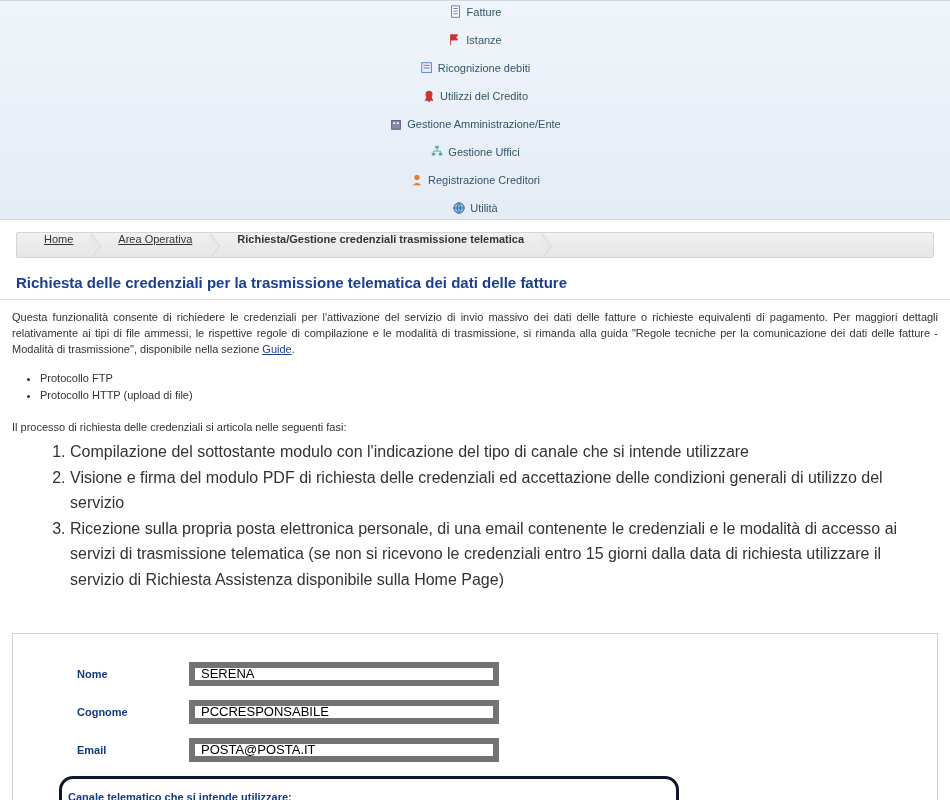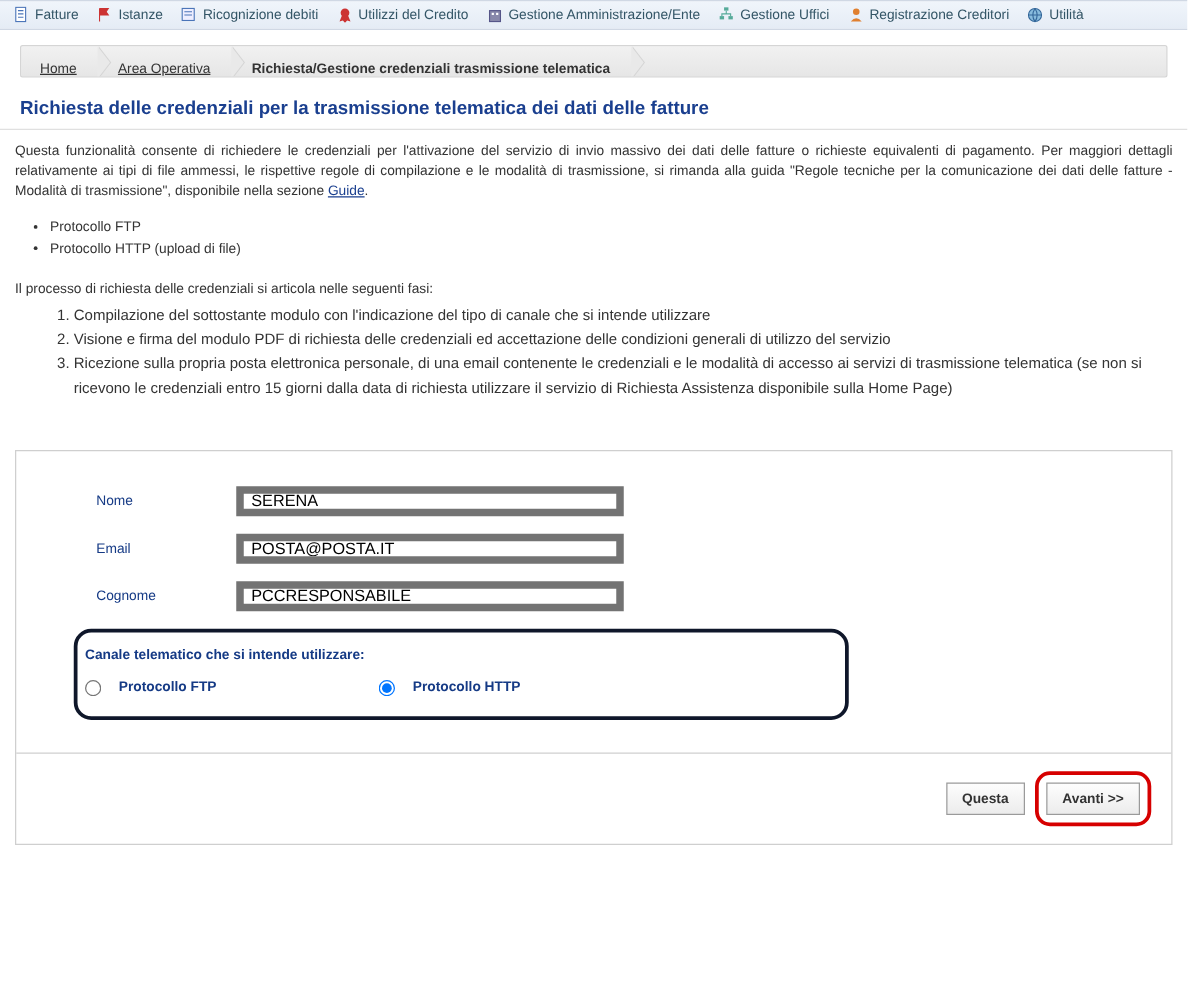--- a/index.html
+++ b/index.html
@@ -1,47 +1,47 @@
 <!DOCTYPE html>
 <html><head>
 <meta charset="utf-8">
 <style>
   * { box-sizing: border-box; margin: 0; padding: 0; }
   body { font-family: Arial, Helvetica, sans-serif; font-size: 11px; color: #333; background: #fff; }
   .container { width: 950px; }
   
   
-  .topbar { background: linear-gradient(#f0f5fb,#e5ecf5); border-top:1px solid #d0d8e4; border-bottom:1px solid #d0d8e4; padding: 4px 10px; display:flex; gap:14px; align-items:center; }
+  .topbar { background: linear-gradient(#f0f5fb,#e5ecf5); border-top:1px solid #d0d8e4; border-bottom:1px solid #d0d8e4; padding: 4px 10px; display:flex; gap:14px; align-items:center;flex-direction:column; }
   .topbar-item { display:flex; align-items:center; gap:4px; color:#356; font-size:11px; cursor:pointer; }
   .ticon { width:14px; height:14px; display:inline-block; }
   
   
   .breadcrumb-wrap { padding:12px 16px 4px 16px; }
   .breadcrumb { background:linear-gradient(#f1f1f1,#e6e6e6); border:1px solid #d5d5d5; border-radius:2px; padding:0; display:flex; align-items:stretch; height:26px; overflow:hidden; }
-  .crumb { position:relative; padding:0 18px 0 15px; display:flex; align-items:flex-end; font-size:11px; color:#333; text-decoration:underline; cursor:pointer; }
+  .crumb { position:relative; padding:0 18px 0 27px; display:flex; align-items:flex-start; font-size:11px; color:#333; text-decoration:underline; cursor:pointer; }
   .crumb.current { text-decoration:none; font-weight:bold; color:#333; cursor:default; }
   .crumb::after { content:""; position:absolute; right:-10px; top:0; width:0; height:0; border-top:13px solid transparent; border-bottom:13px solid transparent; border-left:10px solid #d5d5d5; z-index:1; }
   .crumb::before { content:""; position:absolute; right:-9px; top:0; width:0; height:0; border-top:13px solid transparent; border-bottom:13px solid transparent; border-left:10px solid #e9e9e9; z-index:2; }
   .crumb.current::after, .crumb.current::before { display:block; }
   
   
   .page-title { color:#1a3f8f; font-size:15px; font-weight:bold; padding:12px 16px 8px 16px; }
   .hr { border-top:1px solid #e0e0e0; margin:0 0 10px 0; }
   
   
   .desc { padding:0 12px 10px 12px; font-size:11px; color:#333; text-align:justify; line-height:1.45; }
   .desc a { color:#1a3f8f; text-decoration:underline; cursor:pointer; }
   .subhead { padding:6px 12px 4px 12px; font-size:11px; }
   ul.bul { padding:2px 12px 10px 40px; font-size:11px; line-height:1.6; }
-  ol.num { padding:2px 12px 10px 59px; font-size:12px; line-height:1.6; }
+  ol.num { padding:2px 12px 10px 59px; font-size:16px; line-height:1.6;margin-left:11px; }
   
   
   .form-panel { margin:30px 12px 0 12px; border:1px solid #cfcfcf; padding:28px 16px 0 16px; }
   .form-row { display:flex; align-items:center; margin-bottom:14px; }
-  .form-row label.fl { width:160px; color:#153a85; font-size:11px; font-weight:normal; padding-left:48px; }
+  .form-row label.fl { width:160px; color:#153a85; font-size:11px; font-weight:bold; padding-left:48px; }
   .form-row input[type=text] { width:310px; height:24px; border:6px solid #737373; padding:2px 6px; font-size:13px; font-family:inherit; }
   
   
   .highlight-box { border:3px solid #0f172a; border-radius:14px; padding:12px 16px 16px 0; margin:8px 0 14px 30px; width:620px; }
   .channel-title { color:#153a85; font-weight:bold; font-size:11px; margin-bottom:14px; padding-left:6px; }
   .radio-row { display:flex; gap:130px; padding-left:6px; align-items:center; }
   .radio-opt { display:flex; align-items:center; gap:14px; }
   .radio-opt span.rl { color:#153a85; font-weight:bold; font-size:11px; }
   
   
@@ -151,26 +151,26 @@
     <li>Visione e firma del modulo PDF di richiesta delle credenziali ed accettazione delle condizioni generali di utilizzo del servizio</li>
     <li>Ricezione sulla propria posta elettronica personale, di una email contenente le credenziali e le modalità di accesso ai servizi di trasmissione telematica (se non si ricevono le credenziali entro 15 giorni dalla data di richiesta utilizzare il servizio di Richiesta Assistenza disponibile sulla Home Page)</li>
   </ol>
 
   <div class="form-panel">
     <div class="form-row">
       <label class="fl">Nome</label>
       <input type="text" value="SERENA" style="">
     </div>
     <div class="form-row">
+      <label class="fl">Cognome</label>
+      <input type="text" value="PCCRESPONSABILE" style="">
+    </div>
+    <div class="form-row">
       <label class="fl">Email</label>
       <input type="text" value="POSTA@POSTA.IT" style="">
-    </div>
-    <div class="form-row">
-      <label class="fl">Cognome</label>
-      <input type="text" value="PCCRESPONSABILE" style="">
     </div>
 
     <div class="highlight-box">
       <div class="channel-title">Canale telematico che si intende utilizzare:</div>
       <div class="radio-row">
         <label class="radio-opt">
           <input type="radio" name="canale" style="">
           <span class="rl">Protocollo FTP</span>
         </label>
         <label class="radio-opt">

